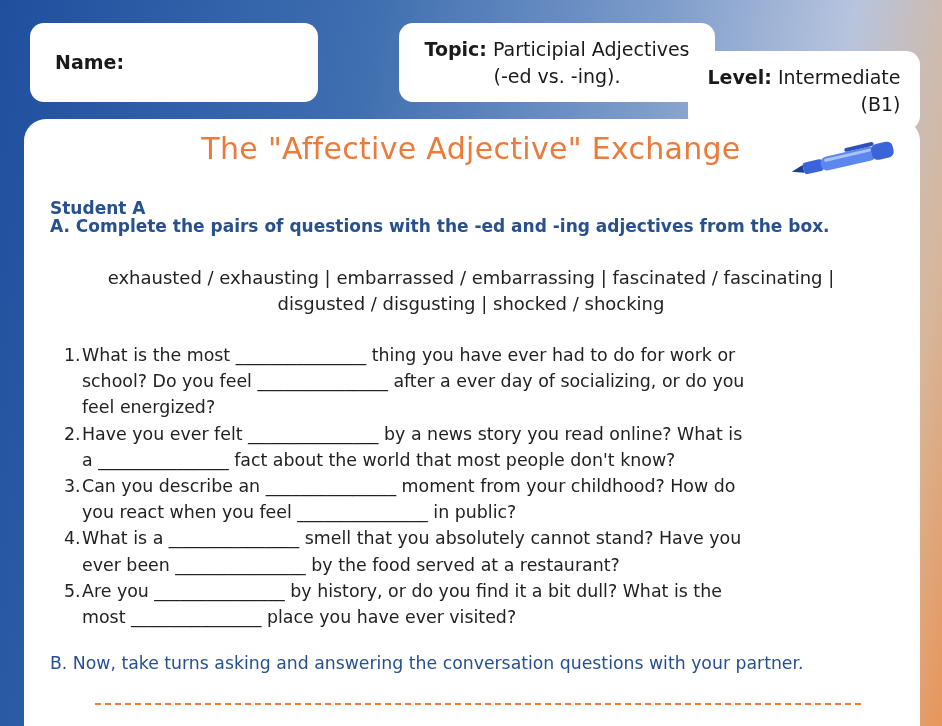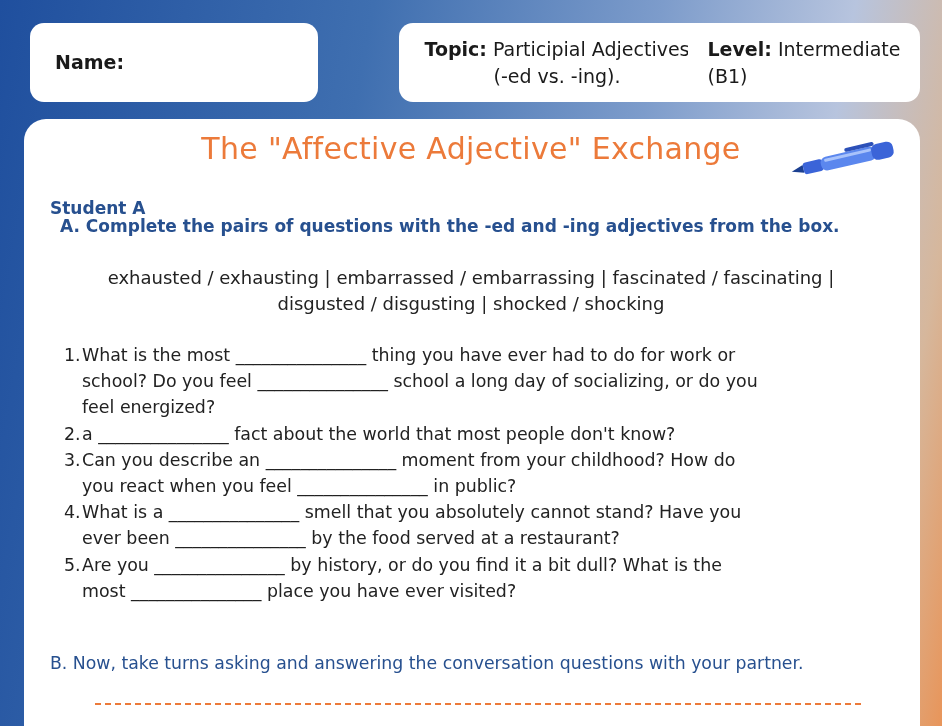--- a/index.html
+++ b/index.html
@@ -10,36 +10,36 @@
     position: relative;
   }
   .hdr-box {
     position: absolute; top: 23px; height: 79px;
     background: #fff; border-radius: 14px;
     display: flex; align-items: center;
     color: #1a1a1a; font-size: 19px; line-height: 27px;
   }
   .hdr-name { left: 30px; width: 288px; padding-left: 25px; }
   .hdr-topic { left: 359px; width: 316px; justify-content: center; text-align: center; margin-left: 40px; }
-  .hdr-level { left: 688px; width: 232px; justify-content: center; text-align: left; }
+  .hdr-level { left: 688px; width: 232px; justify-content: center; text-align: right; margin-top: 28px; }
   .hdr-box b { font-weight: bold; }
   .card {
     position: absolute; left: 24px; top: 119px; width: 896px; height: 640px;
     background: #fff; border-radius: 22px;
   }
   .title {
     position: absolute; left: 0; width: 942px; top: 131px; text-align: center;
     color: #ec7a3a; font-size: 30px; letter-spacing: 0.3px;
   }
   .pen { position: absolute; left: 786px; top: 140px; }
   .student {
     position: absolute; left: 50px; top: 198px; color: #27508f; font-weight: bold; font-size: 17px;
   }
   .instr {
-    position: absolute; left: 60px; top: 216px; color: #27508f; font-weight: bold; font-size: 17px;
+    position: absolute; left: 50px; top: 216px; color: #27508f; font-weight: bold; font-size: 17px;
   }
   .wordbox {
     position: absolute; left: 60px; width: 822px; top: 265px; text-align: center;
     color: #222; font-size: 18px; line-height: 26px;
   }
   ol.qs {
     position: absolute; left: 82px; top: 342px; width: 790px; list-style: none;
     color: #222; font-size: 17.4px; line-height: 26.2px;
   }
   ol.qs li { position: relative; }
@@ -91,25 +91,26 @@
 
 <div class="wordbox">
   <div>exhausted / exhausting | embarrassed / embarrassing | fascinated / fascinating |</div>
   <div>disgusted / disgusting | shocked / shocking</div>
 </div>
 
 <ol class="qs">
   <li>
     <span class="num">1.</span>
     <div>What is the most _______________ thing you have ever had to do for work or</div>
-    <div>school? Do you feel _______________ school a long day of socializing, or do you</div>
+    <div>school? Do you feel _______________ after a ever day of socializing, or do you</div>
     <div>feel energized?</div>
   </li>
   <li>
     <span class="num">2.</span>
+    <div>Have you ever felt _______________ by a news story you read online? What is</div>
     <div>a _______________ fact about the world that most people don't know?</div>
   </li>
   <li>
     <span class="num">3.</span>
     <div>Can you describe an _______________ moment from your childhood? How do</div>
     <div>you react when you feel _______________ in public?</div>
   </li>
   <li>
     <span class="num">4.</span>
     <div>What is a _______________ smell that you absolutely cannot stand? Have you</div>

